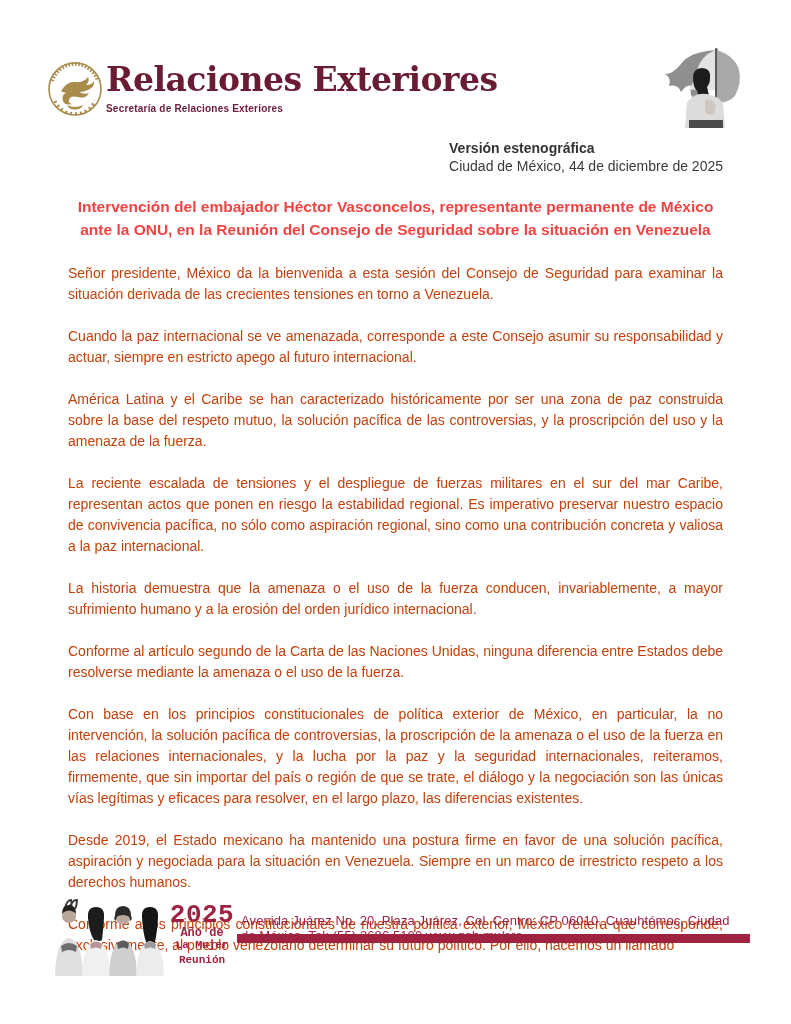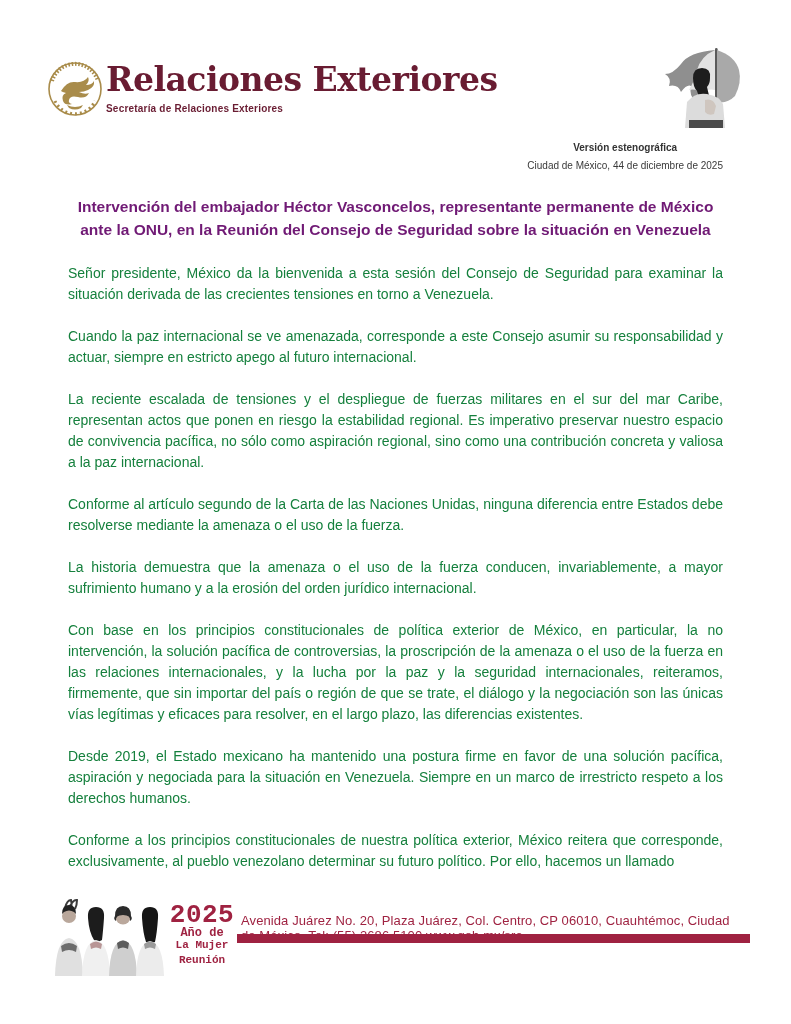--- a/index.html
+++ b/index.html
@@ -31,46 +31,46 @@
     font-weight: 700;
     color: #691C32;
     margin-top: 3px;
     letter-spacing: 0.2px;
   }
   .flag-art { position: absolute; left: 649px; top: 42px; }
 
   .doc-meta {
     position: absolute;
     right: 68px; top: 139px;
-    text-align: center;
+    text-align: left;
     color: #3a3a3a;
-    font-size: 10px;
+    font-size: 14px;
     line-height: 18px;
   }
   .doc-meta .version { font-weight: 700; color: #333; }
 
   
   .doc-body {
     position: absolute;
     left: 68px; top: 196px;
     width: 655px;
   }
   .doc-title {
     font-size: 15.5px;
     font-weight: 700;
-    color: #701a75;
+    color: #ef4444;
     text-align: center;
     line-height: 22.5px;
     margin: 0 auto 22px auto;
     max-width: 640px;
   }
   .doc-body p {
     font-size: 14px;
     line-height: 21px;
-    color: #15803d;
+    color: #c2410c;
     text-align: justify;
     margin-bottom: 21px;
   }
 
   
   .women-art { position: absolute; left: 53px; top: 898px; }
   .year-block {
     position: absolute; left: 168px; top: 902px;
     width: 68px; text-align: center;
     font-family: Liberation Mono, monospace;
@@ -137,23 +137,24 @@
 
   <div class="doc-meta">
     <div class="version">Versión estenográfica</div>
     <div class="dateline">Ciudad de México, 44 de diciembre de 2025</div>
   </div>
 
   <div class="doc-body">
     <h1 class="doc-title">Intervención del embajador Héctor Vasconcelos, representante permanente de México ante la ONU, en la Reunión del Consejo de Seguridad sobre la situación en Venezuela</h1>
     <p>Señor presidente, México da la bienvenida a esta sesión del Consejo de Seguridad para examinar la situación derivada de las crecientes tensiones en torno a Venezuela.</p>
     <p>Cuando la paz internacional se ve amenazada, corresponde a este Consejo asumir su responsabilidad y actuar, siempre en estricto apego al futuro internacional.</p>
+    <p>América Latina y el Caribe se han caracterizado históricamente por ser una zona de paz construida sobre la base del respeto mutuo, la solución pacífica de las controversias, y la proscripción del uso y la amenaza de la fuerza.</p>
     <p>La reciente escalada de tensiones y el despliegue de fuerzas militares en el sur del mar Caribe, representan actos que ponen en riesgo la estabilidad regional. Es imperativo preservar nuestro espacio de convivencia pacífica, no sólo como aspiración regional, sino como una contribución concreta y valiosa a la paz internacional.</p>
+    <p>La historia demuestra que la amenaza o el uso de la fuerza conducen, invariablemente, a mayor sufrimiento humano y a la erosión del orden jurídico internacional.</p>
     <p>Conforme al artículo segundo de la Carta de las Naciones Unidas, ninguna diferencia entre Estados debe resolverse mediante la amenaza o el uso de la fuerza.</p>
-    <p>La historia demuestra que la amenaza o el uso de la fuerza conducen, invariablemente, a mayor sufrimiento humano y a la erosión del orden jurídico internacional.</p>
     <p>Con base en los principios constitucionales de política exterior de México, en particular, la no intervención, la solución pacífica de controversias, la proscripción de la amenaza o el uso de la fuerza en las relaciones internacionales, y la lucha por la paz y la seguridad internacionales, reiteramos, firmemente, que sin importar del país o región de que se trate, el diálogo y la negociación son las únicas vías legítimas y eficaces para resolver, en el largo plazo, las diferencias existentes.</p>
     <p>Desde 2019, el Estado mexicano ha mantenido una postura firme en favor de una solución pacífica, aspiración y negociada para la situación en Venezuela. Siempre en un marco de irrestricto respeto a los derechos humanos.</p>
     <p>Conforme a los principios constitucionales de nuestra política exterior, México reitera que corresponde, exclusivamente, al pueblo venezolano determinar su futuro político. Por ello, hacemos un llamado</p>
   </div>
 
   <div class="women-art">
     <svg width="116" height="80" viewBox="0 0 116 80">
 
       <path d="M12 10 q2 -8 6 -8 q1 4 0 8 M16 10 q4 -9 8 -8 q0 5 -2 9" fill="none" stroke="#3c3c3c" stroke-width="2"></path>
       <circle cx="16" cy="18" r="7" fill="#b9a79b"></circle>

